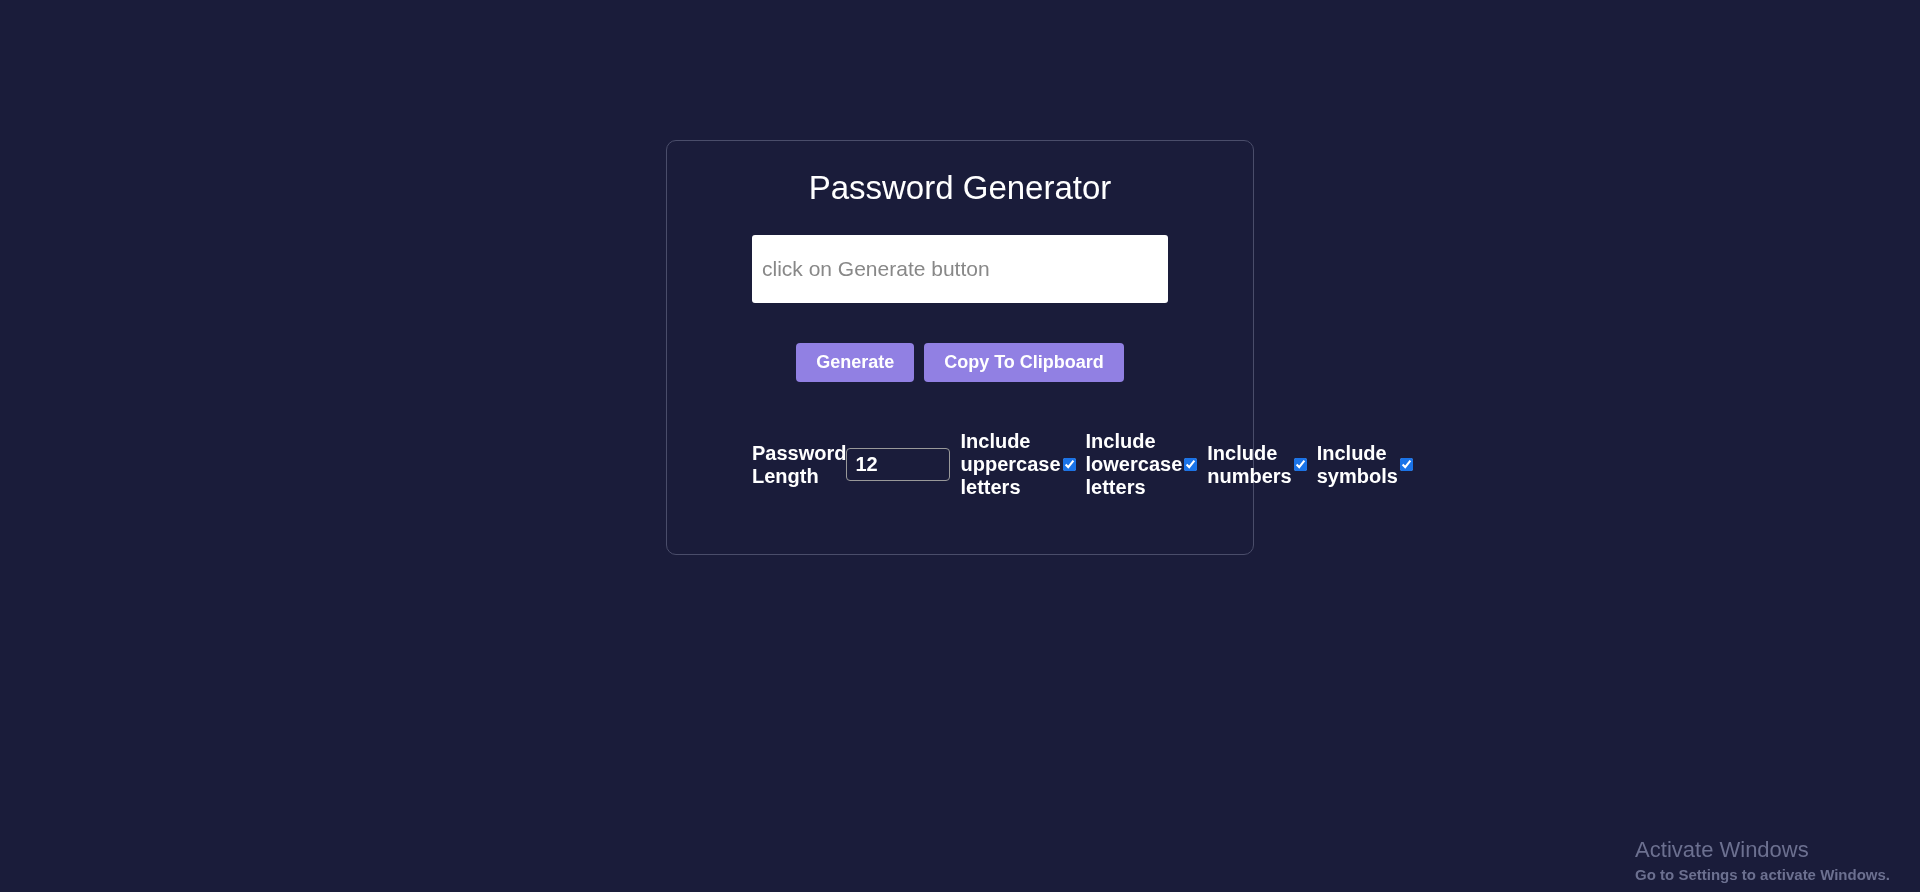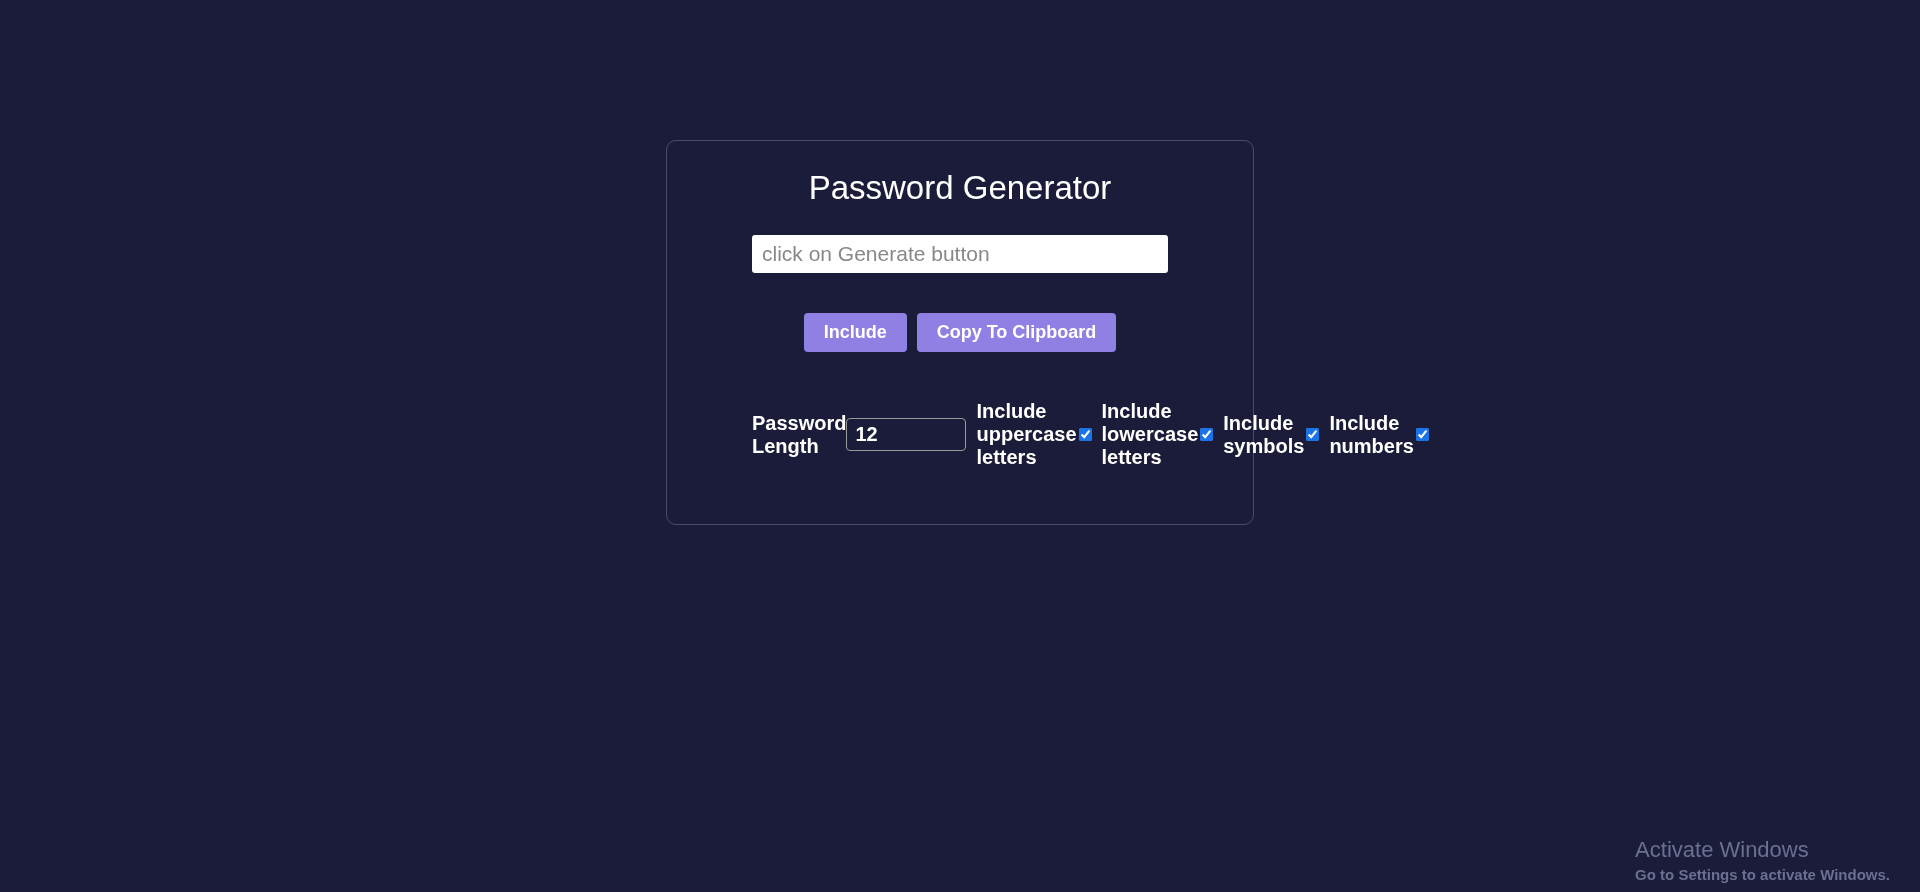--- a/index.html
+++ b/index.html
@@ -31,21 +31,21 @@
       color: #ffffff;
       font-size: 33px;
       font-weight: 400;
       margin-bottom: 28px;
     }
     .password-output {
       width: 100%;
       background-color: #ffffff;
       border: none;
       border-radius: 3px;
-      padding: 7px 10px;
+      padding: 22px 10px;
       font-size: 21px;
       color: #333;
       margin-bottom: 40px;
     }
     .password-output::placeholder {
       color: #888;
     }
     .buttons {
       display: flex;
       gap: 10px;
@@ -71,21 +71,21 @@
       display: flex;
       justify-content: space-between;
       align-items: center;
     }
     .setting-label {
       color: #ffffff;
       font-size: 20px;
       font-weight: 600;
     }
     .length-input {
-      width: 120px;
+      width: 104px;
       background-color: transparent;
       border: 1px solid #999;
       border-radius: 4px;
       color: #ffffff;
       font-size: 20px;
       font-weight: 600;
       padding: 4px 8px;
     }
     .checkbox {
       width: 15px;
@@ -113,43 +113,43 @@
   </style>
 </head>
 <body>
 
 <div class="card">
   <h1 class="title">Password Generator</h1>
 
   <input type="text" class="password-output" placeholder="click on Generate button" value="" style="">
 
   <div class="buttons">
-    <button class="btn">Include</button>
+    <button class="btn">Generate</button>
     <button class="btn">Copy To Clipboard</button>
   </div>
 
   <div class="settings">
     <div class="setting-row">
       <span class="setting-label">Password Length</span>
       <input type="number" class="length-input" value="12" style="">
     </div>
     <div class="setting-row">
       <span class="setting-label">Include uppercase letters</span>
       <input type="checkbox" class="checkbox" checked="" style="">
     </div>
     <div class="setting-row">
       <span class="setting-label">Include lowercase letters</span>
       <input type="checkbox" class="checkbox" checked="" style="">
     </div>
     <div class="setting-row">
-      <span class="setting-label">Include symbols</span>
+      <span class="setting-label">Include numbers</span>
       <input type="checkbox" class="checkbox" checked="" style="">
     </div>
     <div class="setting-row">
-      <span class="setting-label">Include numbers</span>
+      <span class="setting-label">Include symbols</span>
       <input type="checkbox" class="checkbox" checked="" style="">
     </div>
   </div>
 </div>
 
 <div class="watermark">
   <div class="watermark-title">Activate Windows</div>
   <div class="watermark-sub">Go to Settings to activate Windows.</div>
 </div>
 

